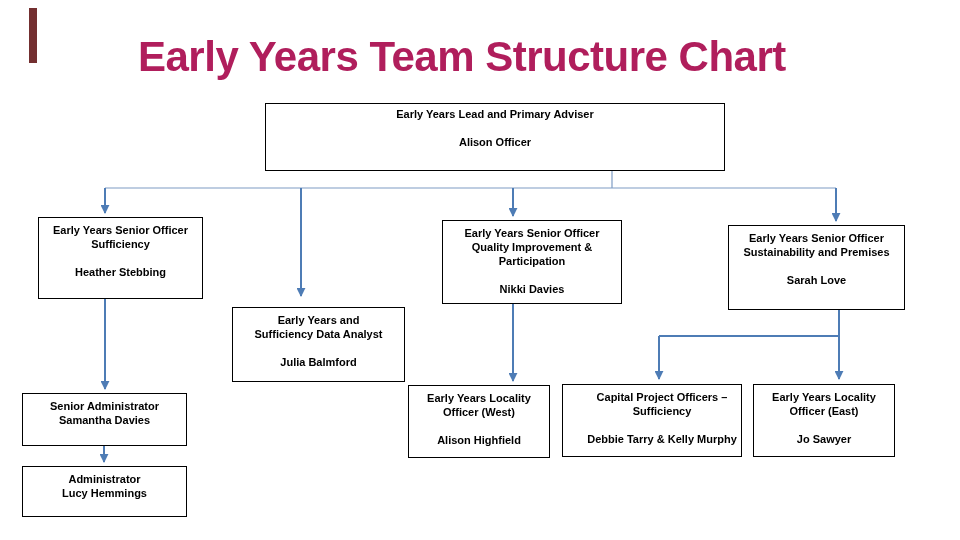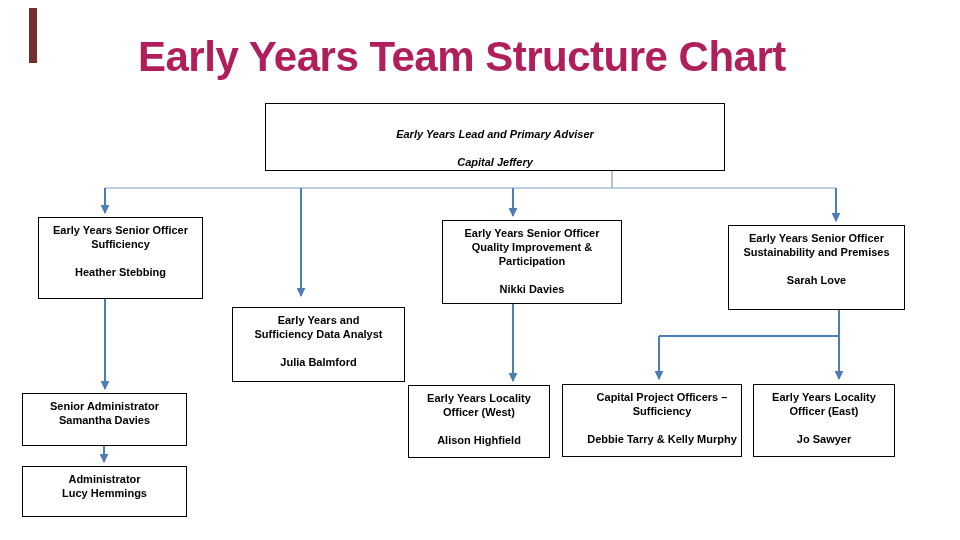--- a/index.html
+++ b/index.html
@@ -30,21 +30,21 @@
     text-align:center;
     color:#000000;
     padding-top:5px;
   }
   .node .role,.node .name{
     font-size:11px;font-weight:bold;line-height:14px;
     white-space:pre-line;
   }
   .node .name{margin-top:14px;}
   .node.tight .name{margin-top:0;}
-  .node.pad7{padding-top:23px;font-style:italic;}
+  .node.pad7{padding-top:3px;}
 </style>
 </head>
 <body>
 
 <div id="slide">
 
   <div class="accent-bar"></div>
 
   <div class="page-title">Early Years Team Structure Chart</div>
 
@@ -68,21 +68,21 @@
     <line class="stem" x1="513" y1="304" x2="513" y2="381" marker-end="url(#ah)"></line>
 
     <line class="stem" x1="839" y1="310" x2="839" y2="336"></line>
     <line class="stem" x1="659" y1="336" x2="839" y2="336"></line>
     <line class="stem" x1="659" y1="336" x2="659" y2="379" marker-end="url(#ah)"></line>
     <line class="stem" x1="839" y1="336" x2="839" y2="379" marker-end="url(#ah)"></line>
   </svg>
 
   <div class="node pad7" style="left:265px;top:103px;width:460px;height:68px;">
     <div class="role">Early Years Lead and Primary Adviser</div>
-    <div class="name">Capital Jeffery</div>
+    <div class="name">Alison Officer</div>
   </div>
 
   <div class="node" style="left:38px;top:217px;width:165px;height:82px;">
     <div class="role">Early Years Senior Officer
 Sufficiency</div>
     <div class="name">Heather Stebbing</div>
   </div>
 
   <div class="node" style="left:442px;top:220px;width:180px;height:84px;">
     <div class="role">Early Years Senior Officer

